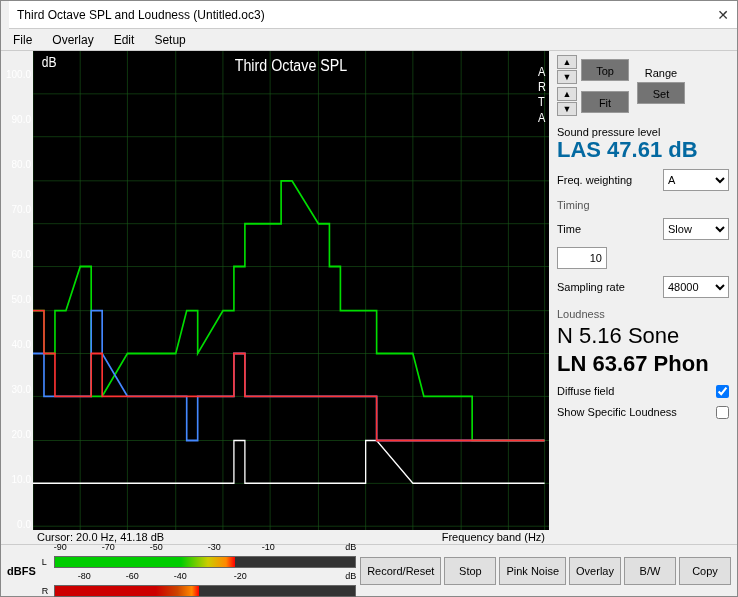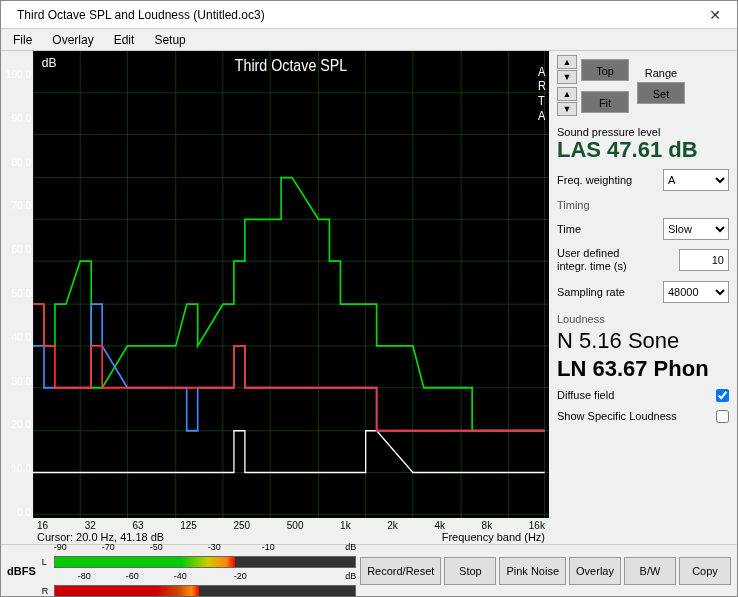--- a/index.html
+++ b/index.html
@@ -18,22 +18,23 @@
       border: 1px solid #888;
       display: flex;
       flex-direction: column;
     }
     .title-bar {
       background: #fff;
       border-bottom: 1px solid #ccc;
       display: flex;
       align-items: center;
       justify-content: space-between;
-      padding: 4px 16px;
+      padding: 4px 8px;
       height: 28px;
+      margin-left: 8px;
     }
     .title-bar-text {
       font-size: 12px;
       color: #000;
     }
     .title-bar-close {
       font-size: 14px;
       cursor: pointer;
       color: #333;
       background: none;
@@ -115,21 +116,21 @@
       gap: 4px;
     }
     .spl-label {
       font-size: 11px;
       color: #000;
       margin-top: 2px;
     }
     .spl-value {
       font-size: 22px;
       font-weight: bold;
-      color: #14532d;
+      color: #0369a1;
       line-height: 1.1;
     }
     .section-label {
       font-size: 11px;
       color: #555;
       margin-top: 4px;
     }
     .field-row {
       display: flex;
       align-items: center;
@@ -412,33 +413,20 @@
                 303,274 313,274 313,309 323,309 323,309 
                 346,309 356,309 356,309 366,309 366,309 
                 390,309 400,309 400,309 410,309 410,309 
                 433,309 443,309 443,309 466,309
               "></polyline>
           </svg>
         </div>
       </div>
 
       <div class="below-chart" style="padding-left:36px;">
-        <div class="x-axis" style="padding-left:0;">
-          <span>16</span>
-          <span>32</span>
-          <span>63</span>
-          <span>125</span>
-          <span>250</span>
-          <span>500</span>
-          <span>1k</span>
-          <span>2k</span>
-          <span>4k</span>
-          <span>8k</span>
-          <span>16k</span>
-        </div>
         <div style="display:flex; justify-content:space-between; padding:0 0;">
           <span class="cursor-info" style="padding-left:0;">Cursor:  20.0 Hz, 41.18 dB</span>
           <span class="freq-band-label">Frequency band (Hz)</span>
         </div>
       </div>
     </div>
 
     <div class="right-panel">
 
       <div class="top-controls">
@@ -484,21 +472,20 @@
       <div class="section-label">Timing</div>
       <div class="field-row">
         <span class="field-label">Time</span>
         <select class="dropdown">
           <option>Slow</option>
           <option>Fast</option>
           <option>Impulse</option>
         </select>
       </div>
       <div class="field-row">
-        <span class="field-label" style="max-width:90px; line-height:1.2;">User defined<br>integr. time (s)</span>
         <input type="text" class="text-input" value="10" style="">
       </div>
       <div class="field-row">
         <span class="field-label">Sampling rate</span>
         <select class="dropdown">
           <option>48000</option>
           <option>44100</option>
           <option>96000</option>
         </select>
       </div>

